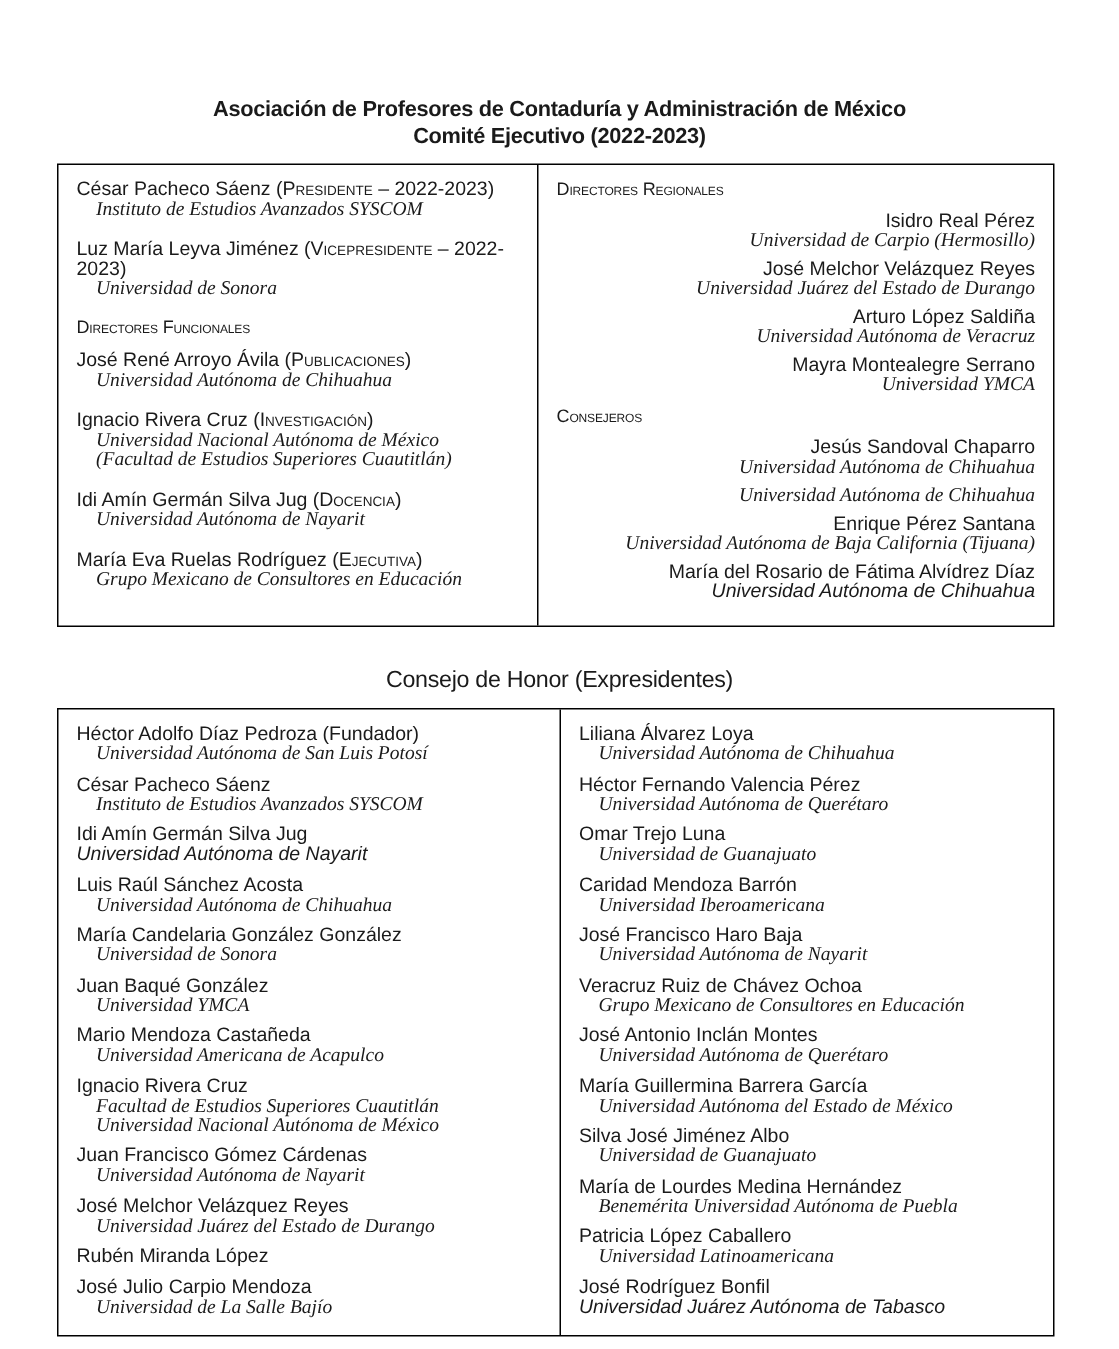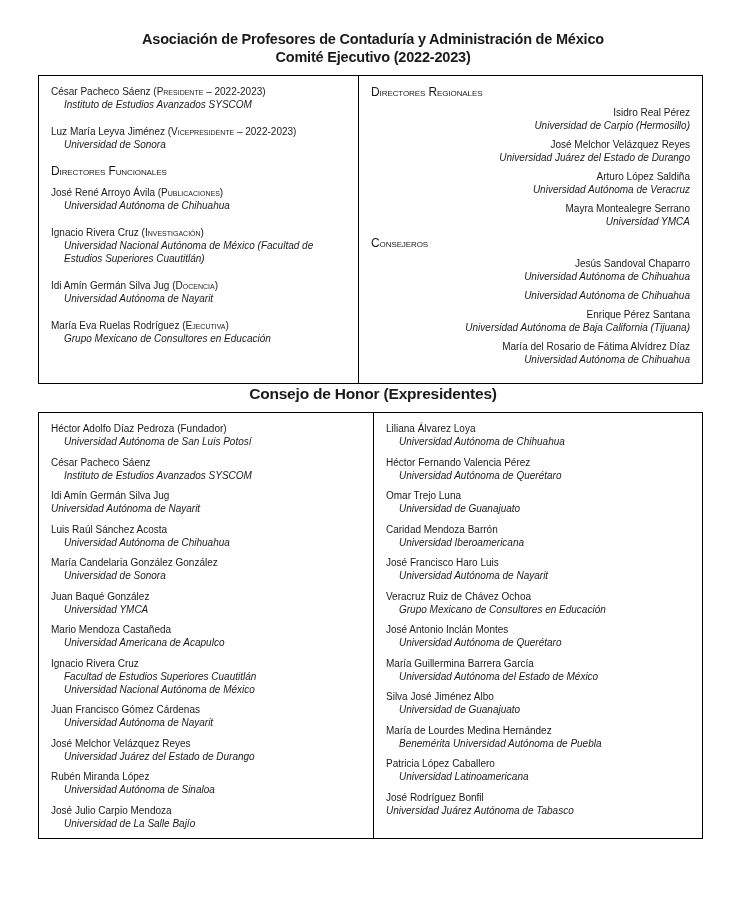--- a/index.html
+++ b/index.html
@@ -3,59 +3,59 @@
 <meta charset="utf-8">
 <style>
   * { margin: 0; padding: 0; box-sizing: border-box; }
   html, body { background: #ffffff; }
   body {
     width: 746px; height: 899px;
     font-family: "Liberation Sans", sans-serif;
     color: #1a1a1a;
     overflow: hidden;
   }
-  .page { width: 746px; height: 899px; background: #fff; padding-top: 30px; }
+  .page { width: 746px; height: 899px; background: #fff; padding-top: 64px; }
   .doc-title {
     text-align: center; font-weight: bold;
     font-size: 14.5px; line-height: 18px;
     letter-spacing: -0.2px;
   }
   .box {
     margin: 0 auto; margin-left: 38px; width: 665px;
     border: 1.6px solid #000;
     display: flex; align-items: stretch;
   }
   .box1 { margin-top: 9px; min-height: 309px; }
   .box2 { min-height: 419px; }
   .col { padding: 9px 12px 8px 12px; }
   .box1 .col-left  { width: 320px; }
   .box1 .col-right { width: 345px; border-left: 1.6px solid #000; }
   .box2 .col-left  { width: 335px; }
   .box2 .col-right { width: 330px; border-left: 1.6px solid #000; }
-  .entry { font-size: 10px; line-height: 13px; }
+  .entry { font-size: 13px; line-height: 13px; }
   .box1 .col-left  .entry { margin-bottom: 14px; }
   .box1 .col-right .entry { margin-bottom: 6px; text-align: right; }
   .box2 .entry { margin-bottom: 7.5px; }
   .col .entry:last-child { margin-bottom: 0; }
   .name-line { white-space: normal; }
   .org { font-style: italic; }
-  .org.ind { padding-left: 13px; }
+  .org.ind { padding-left: 13px; font-family: Liberation Serif, serif; }
   .sc { font-variant: small-caps; }
   .group-heading {
     font-weight: normal; font-variant: small-caps;
     font-size: 12px; line-height: 13px;
     margin: 11px 0 8px 0;
     letter-spacing: -0.1px;
   }
   .box1 .col-right .group-heading { margin: 9px 0 7px 0; }
   .col .group-heading:first-child { margin-top: 1px; }
   .section-title {
-    text-align: center; font-weight: bold;
+    text-align: center; font-weight: normal;
     font-size: 15.5px; line-height: 19px;
-    margin: 0 0 9px 0;
+    margin: 26px 0 9px 0;
     letter-spacing: -0.2px;
   }
 </style>
 </head>
 <body>
 
 <div class="page">
 
   <div class="doc-title">Asociación de Profesores de Contaduría y Administración de México</div>
   <div class="doc-title">Comité Ejecutivo (2022-2023)</div>
@@ -165,21 +165,20 @@
         <div class="entry">
           <div class="name-line"><span>Juan Francisco Gómez Cárdenas</span></div>
           <div class="org ind">Universidad Autónoma de Nayarit</div>
         </div>
         <div class="entry">
           <div class="name-line"><span>José Melchor Velázquez Reyes</span></div>
           <div class="org ind">Universidad Juárez del Estado de Durango</div>
         </div>
         <div class="entry">
           <div class="name-line"><span>Rubén Miranda López</span></div>
-          <div class="org ind">Universidad Autónoma de Sinaloa</div>
         </div>
         <div class="entry">
           <div class="name-line"><span>José Julio Carpio Mendoza</span></div>
           <div class="org ind">Universidad de La Salle Bajío</div>
         </div>
       </div>
     <div class="col col-right">
         <div class="entry">
           <div class="name-line"><span>Liliana Álvarez Loya</span></div>
           <div class="org ind">Universidad Autónoma de Chihuahua</div>
@@ -190,21 +189,21 @@
         </div>
         <div class="entry">
           <div class="name-line"><span>Omar Trejo Luna</span></div>
           <div class="org ind">Universidad de Guanajuato</div>
         </div>
         <div class="entry">
           <div class="name-line"><span>Caridad Mendoza Barrón</span></div>
           <div class="org ind">Universidad Iberoamericana</div>
         </div>
         <div class="entry">
-          <div class="name-line"><span>José Francisco Haro Luis</span></div>
+          <div class="name-line"><span>José Francisco Haro Baja</span></div>
           <div class="org ind">Universidad Autónoma de Nayarit</div>
         </div>
         <div class="entry">
           <div class="name-line"><span>Veracruz Ruiz de Chávez Ochoa</span></div>
           <div class="org ind">Grupo Mexicano de Consultores en Educación</div>
         </div>
         <div class="entry">
           <div class="name-line"><span>José Antonio Inclán Montes</span></div>
           <div class="org ind">Universidad Autónoma de Querétaro</div>
         </div>

